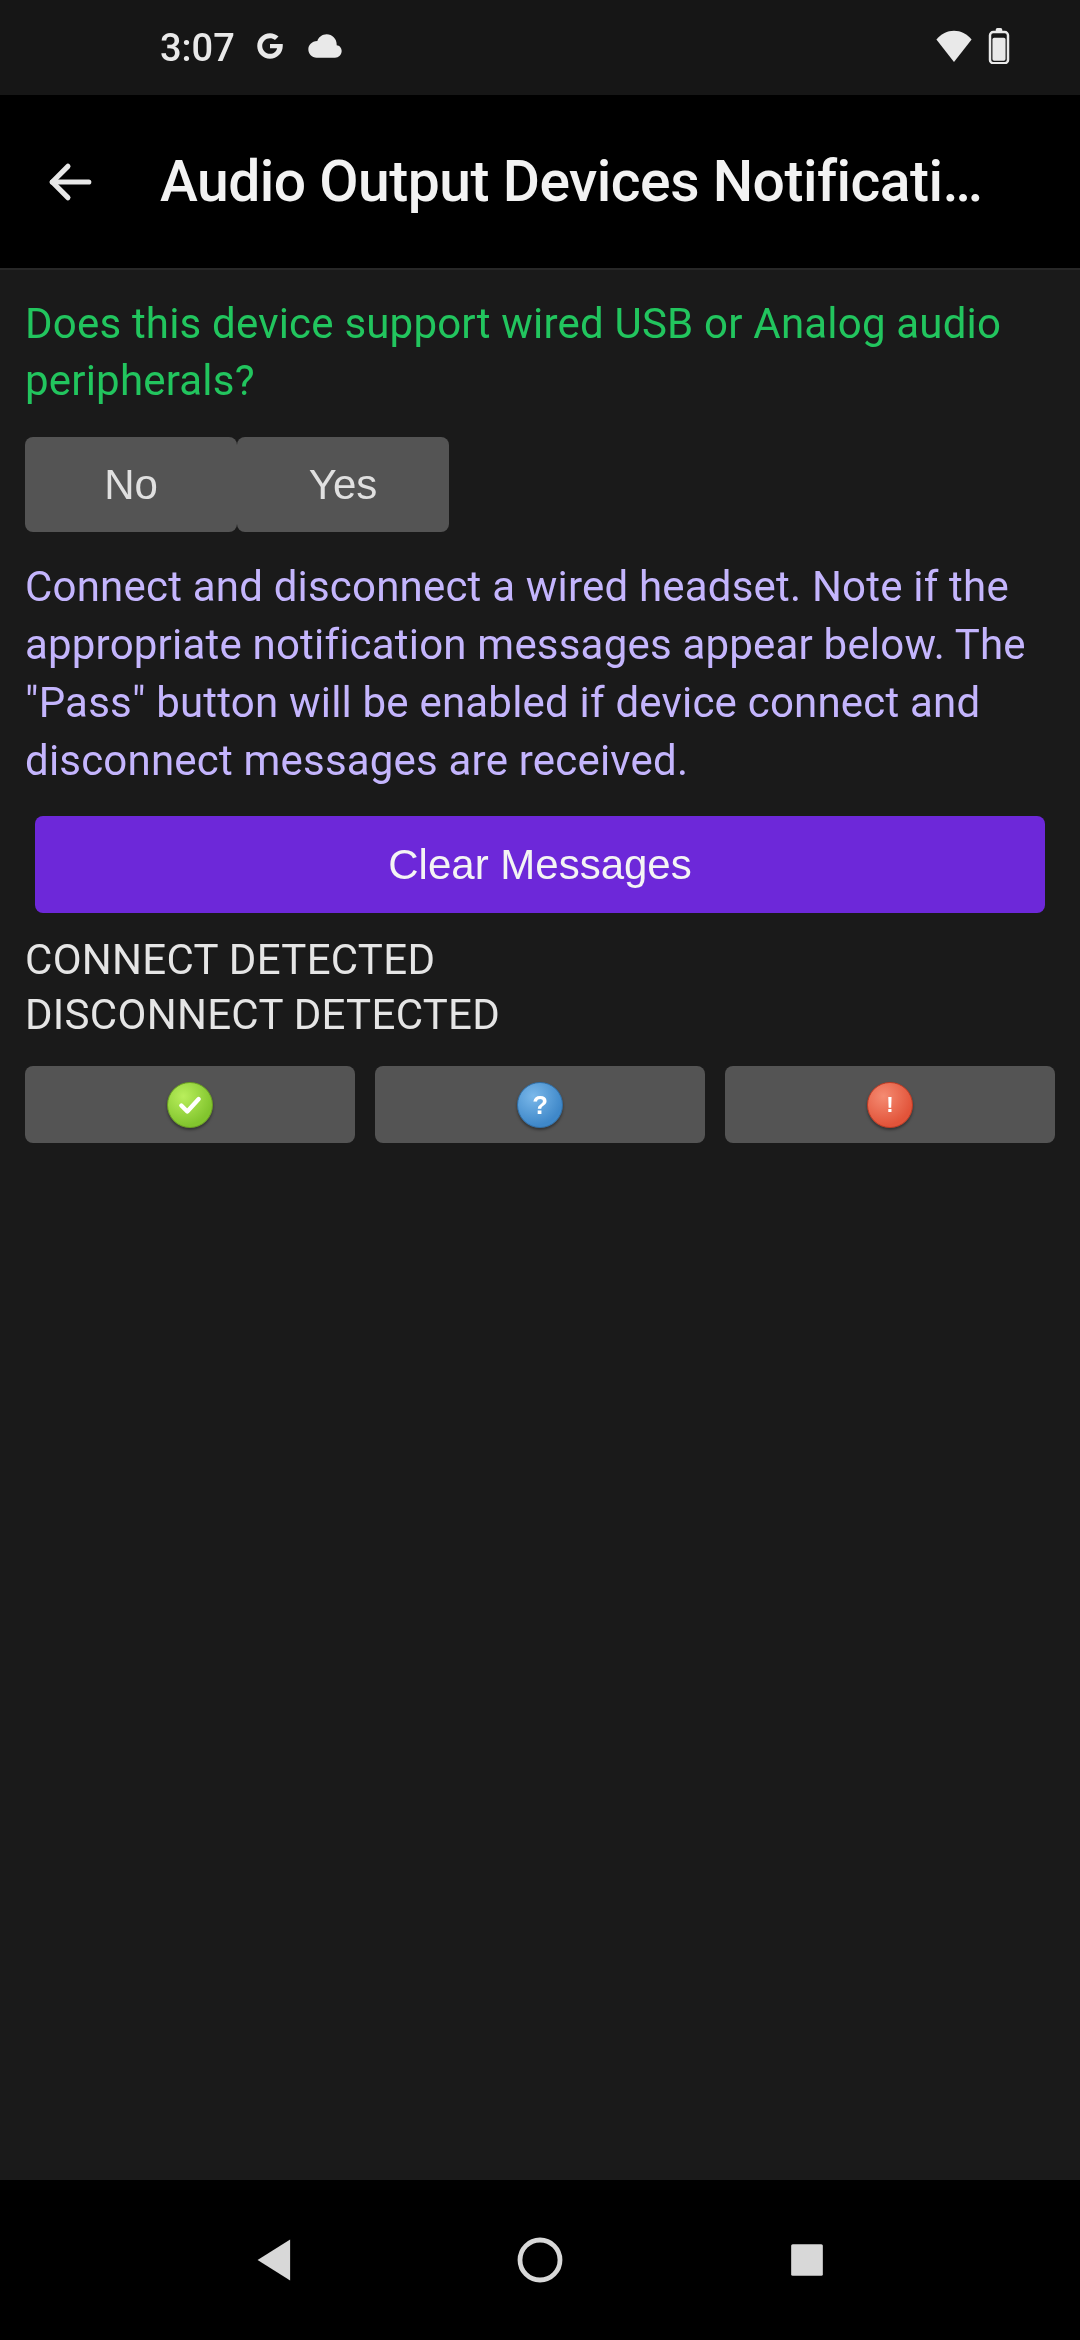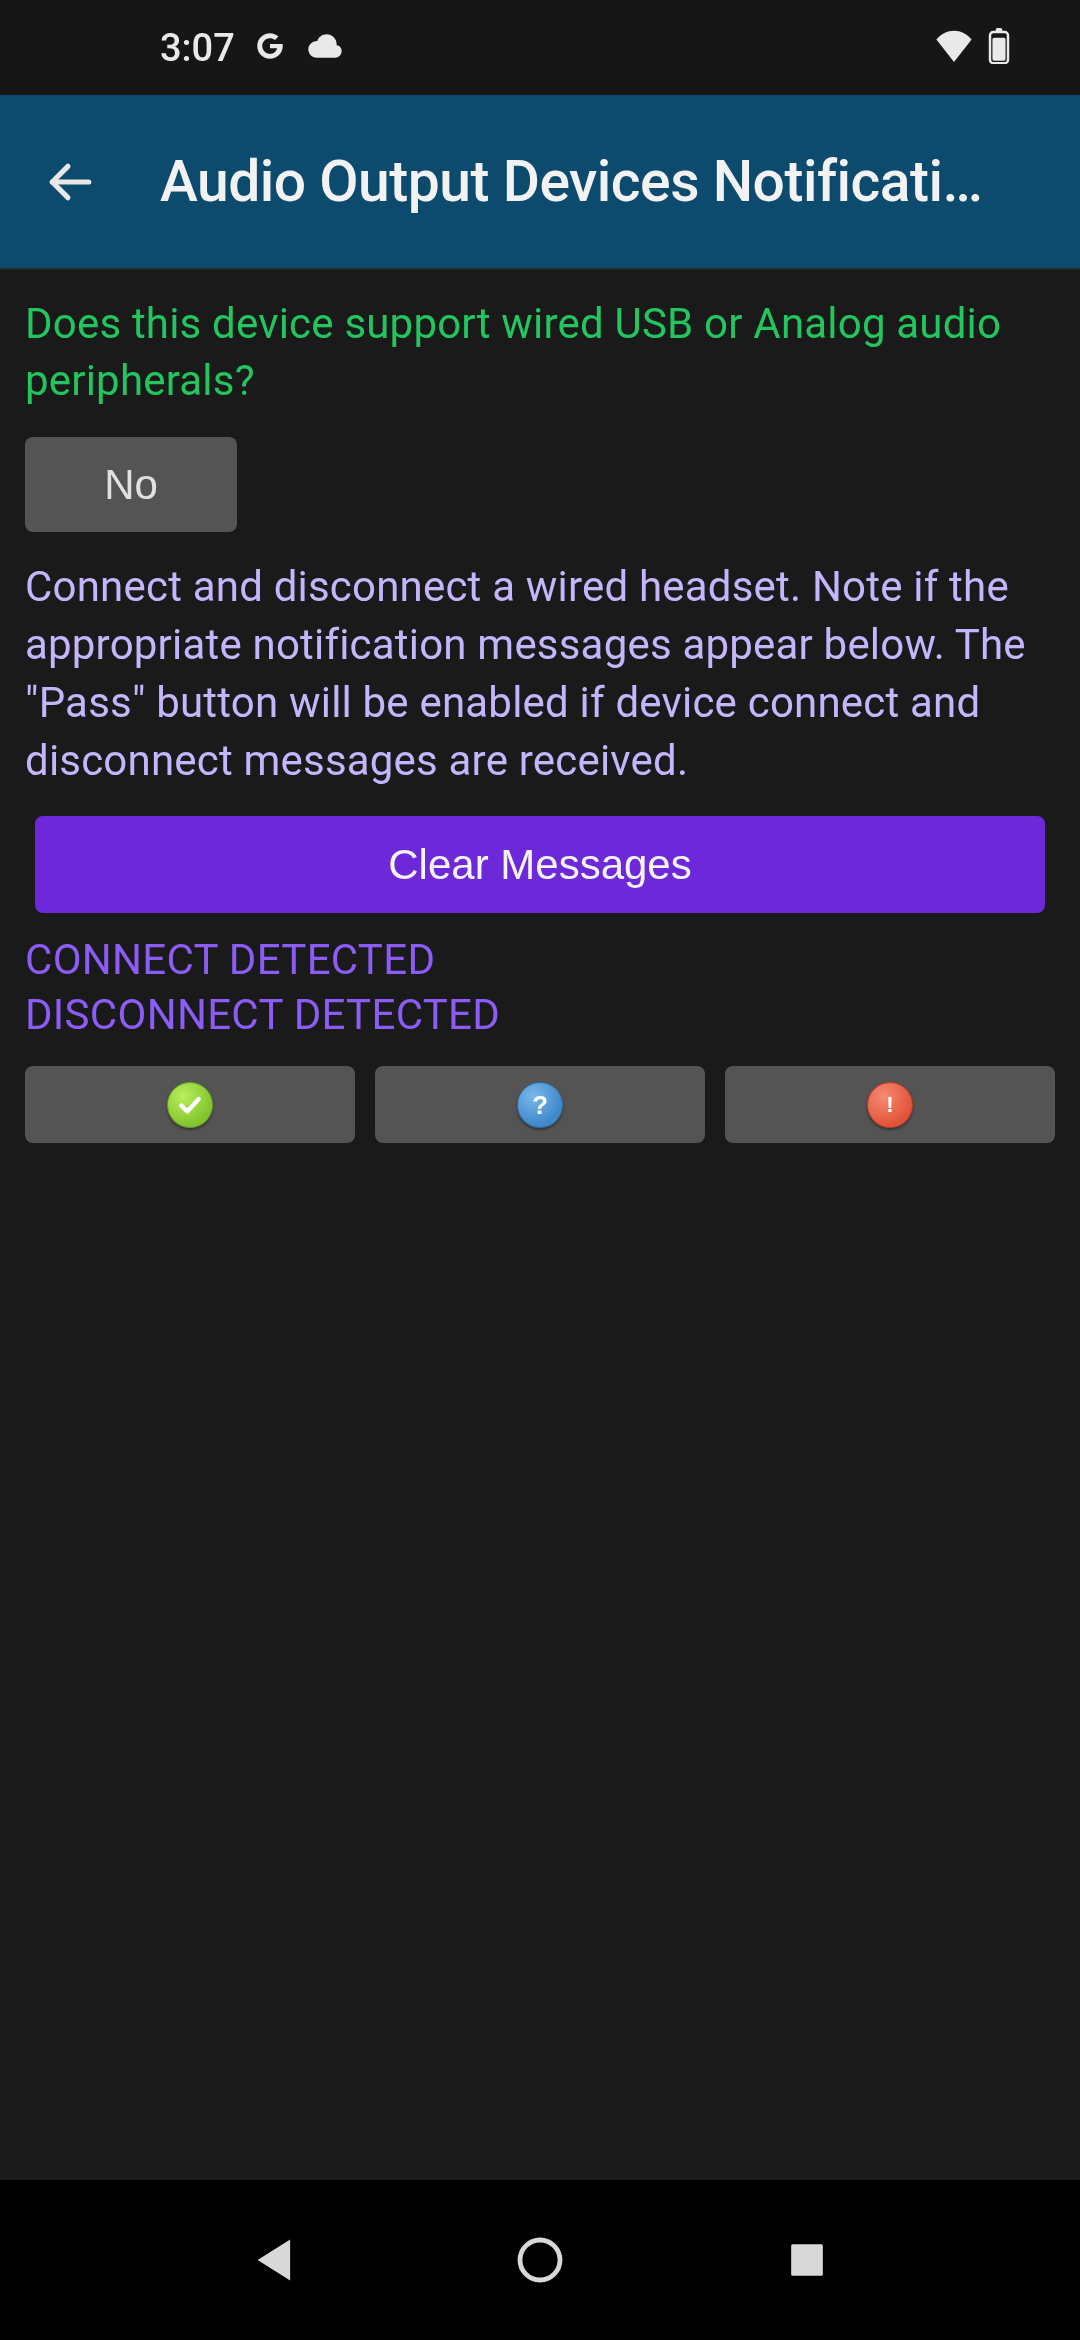--- a/index.html
+++ b/index.html
@@ -57,21 +57,21 @@
     .battery-icon {
       width: 22px;
       height: 36px;
       color: #e9e9e9;
     }
     .app-bar {
       height: 175px;
       display: flex;
       align-items: center;
       padding: 0 35px;
-      background: #0c4a6e;
+      background: #000000;
       border-bottom: 2px solid #272727;
     }
     .back-button {
       width: 70px;
       height: 70px;
       display: flex;
       align-items: center;
       justify-content: center;
       cursor: pointer;
     }
@@ -137,21 +137,21 @@
       cursor: pointer;
       display: flex;
       align-items: center;
       justify-content: center;
       margin: 26px auto 0 auto;
     }
     .log-area {
       margin-top: 20px;
     }
     .log-line {
-      color: #8b5cf6;
+      color: #e5e5e5;
       font-size: 42px;
       line-height: 1.3;
       letter-spacing: 0.3px;
     }
     .result-row {
       display: flex;
       gap: 20px;
       margin-top: 24px;
     }
     .result-btn {
@@ -249,20 +249,21 @@
     </svg>
   </div>
   <div class="app-title">Audio Output Devices Notificati…</div>
 </div>
 
 <div class="content">
   <div class="question-text">Does this device support wired USB or Analog audio peripherals?</div>
 
   <div class="button-row">
     <button class="btn">No</button>
+    <button class="btn">Yes</button>
   </div>
 
   <div class="instructions-text">Connect and disconnect a wired headset. Note if the appropriate notification messages appear below. The "Pass" button will be enabled if device connect and disconnect messages are received.</div>
 
   <button class="wide-btn">Clear Messages</button>
 
   <div class="log-area">
     <div class="log-line">CONNECT DETECTED</div>
     <div class="log-line">DISCONNECT DETECTED</div>
   </div>

